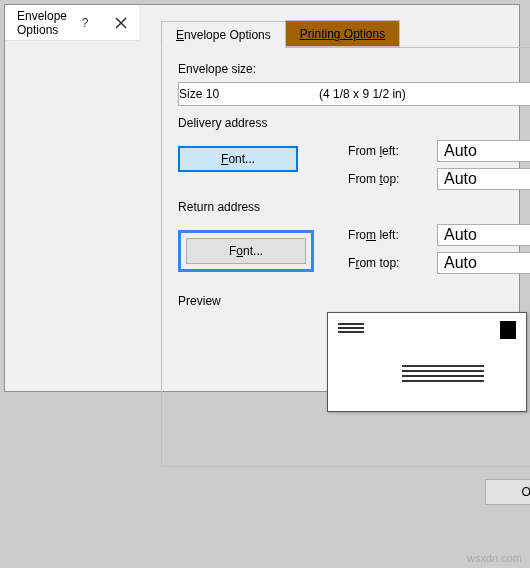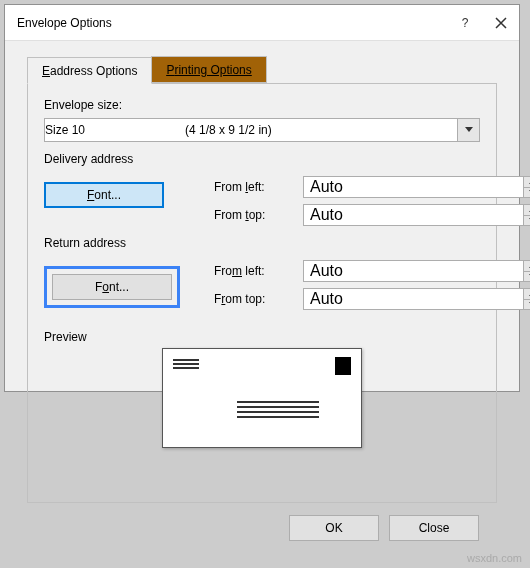--- a/index.html
+++ b/index.html
@@ -1,17 +1,17 @@
 <!DOCTYPE html>
 <html><head>
 <meta charset="utf-8">
 <style>
   * { box-sizing: border-box; margin: 0; padding: 0; font-family: "Segoe UI", Tahoma, sans-serif; font-size: 12px; }
   body { background: #ccc; width: 530px; height: 568px; overflow: hidden; }
-  .dialog { width: 516px; height: 388px; background: #f0f0f0; border: 1px solid #909090; margin: 4px; display: flex; flex-direction: column; }
+  .dialog { width: 516px; height: 388px; background: #f0f0f0; border: 1px solid #909090; margin: 4px; display: flex; }
   .titlebar { display: flex; align-items: center; height: 36px; background: #fff; border-bottom: 1px solid #e0e0e0; }
   .titlebar .title { flex: 1; padding-left: 12px; color: #000; }
   .titlebar .help, .titlebar .close { width: 36px; height: 36px; display: flex; align-items: center; justify-content: center; color: #333; cursor: pointer; }
   .titlebar .close svg { width: 12px; height: 12px; }
   .content { padding: 14px 22px 0 22px; flex: 1; }
   .tabs { display: flex; height: 28px; align-items: flex-end; }
   .tab { padding: 6px 14px 5px 14px; border: 1px solid #c0c0c0; border-bottom: none; background: #f0f0f0; cursor: pointer; margin-right: -1px; position: relative; }
   .tab.active { background: #f0f0f0; border-bottom: 1px solid #f0f0f0; z-index: 2; top: 1px; }
   .tab.inactive { background: #a16207; border-bottom: 1px solid #c0c0c0; text-decoration: underline; }
   .tab .ul { text-decoration: underline; }
@@ -59,21 +59,21 @@
     <div class="help">?</div>
     <div class="close">
       <svg viewBox="0 0 12 12">
           <path d="M1 1 L11 11 M11 1 L1 11" stroke="#333" stroke-width="1.5"></path>
         </svg>
     </div>
   </div>
 
   <div class="content">
     <div class="tabs">
-      <div class="tab active"><span class="ul">E</span><span>address Options</span></div>
+      <div class="tab active"><span class="ul">E</span><span>nvelope Options</span></div>
       <div class="tab inactive"><span class="ul">P</span>rinting Options</div>
     </div>
 
     <div class="panel">
       <div class="label">Envelope <span class="ul">s</span>ize:</div>
       <div class="combo">
         <div class="sel">Size 10</div>
         <div class="detail">(4 1/8 x 9 1/2 in)</div>
         <div class="drop">
           <svg viewBox="0 0 8 6">

